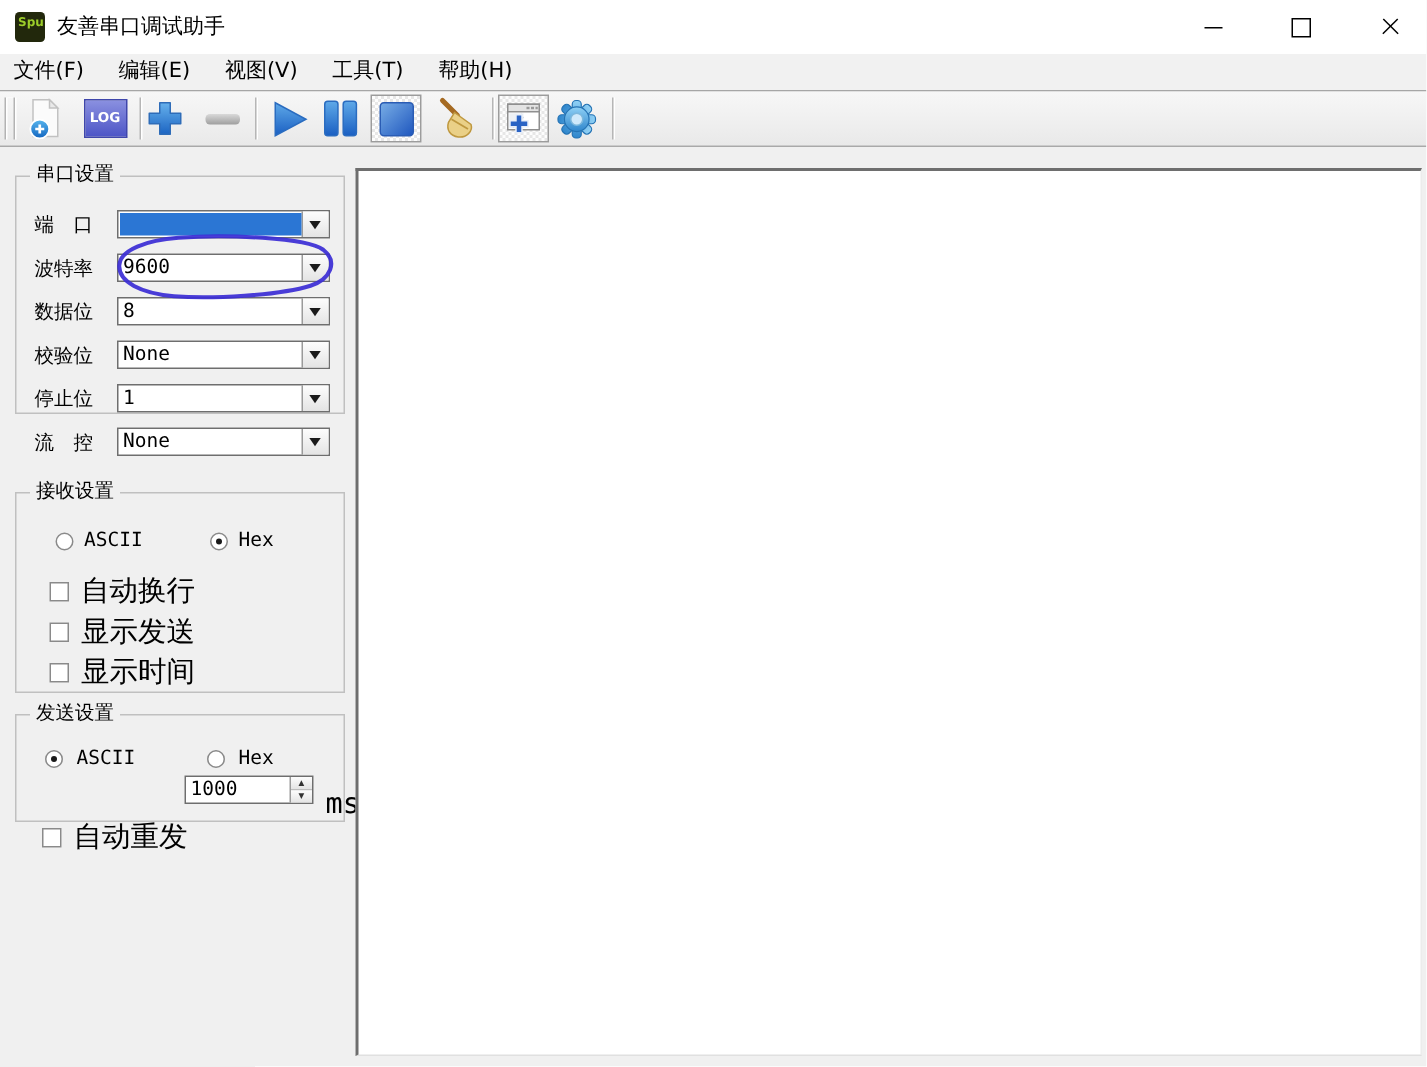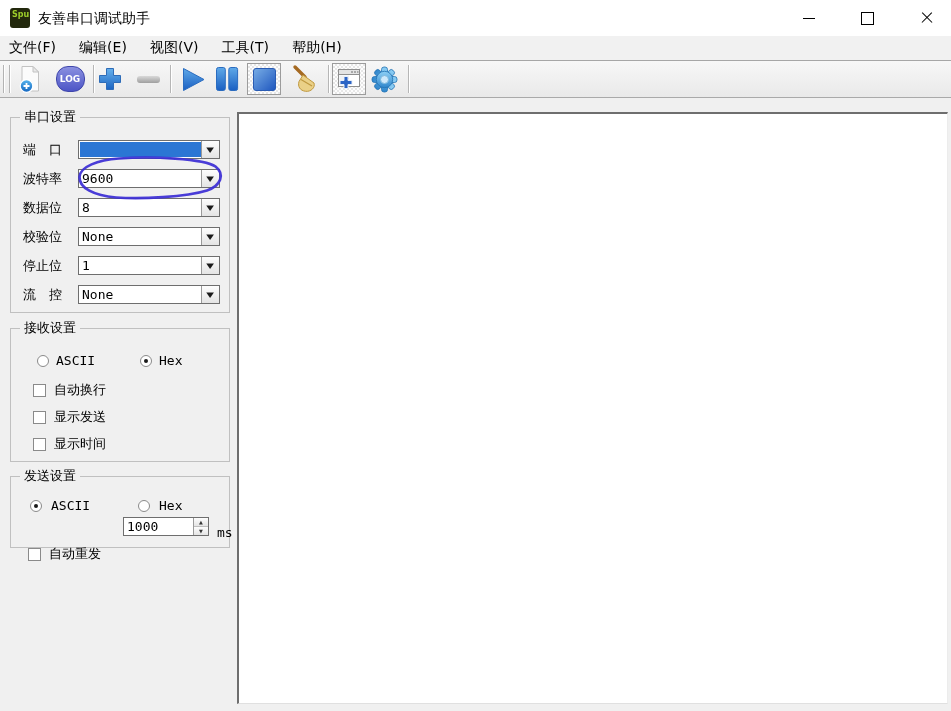--- a/index.html
+++ b/index.html
@@ -32,21 +32,21 @@
            background:linear-gradient(#f7f7f7,#e9e9e9);border-bottom:1px solid #a9a9a9;}
   .grip{position:absolute;left:3px;top:4px;width:5px;height:28px;
         border-left:1px solid #b3b3b3;border-right:1px solid #b3b3b3;
         box-shadow:inset 1px 0 0 #fff, 1px 0 0 #fff;}
   .tb-btn{position:absolute;top:2px;width:32px;height:32px;display:flex;align-items:center;justify-content:center;}
   .tb-pressed{top:2px;width:34px;height:32px;border:1px solid #9c9c9c;box-sizing:border-box;
         background-color:#fdfdfd;
         background-image:conic-gradient(#e7e7e7 25%, #fdfdfd 0 50%, #e7e7e7 0 75%, #fdfdfd 0);
         background-size:4px 4px;}
   .tb-sep{position:absolute;top:4px;width:1px;height:28px;background:#b6b6b6;box-shadow:1px 0 0 #fff;}
-  .log-badge{width:27px;height:24px;border-radius:12px;border:1px solid #3f46ab;
+  .log-badge{width:27px;height:24px;border-radius:0;border:1px solid #3f46ab;
              background:linear-gradient(#8a90e0,#4d55c6);color:#fff;font-size:9px;font-weight:bold;
              display:flex;align-items:center;justify-content:center;letter-spacing:0;}
   .minus-bar{width:23px;height:7px;border-radius:3px;background:linear-gradient(#d9d9d9,#9f9f9f);}
 
   
   .group{position:absolute;left:10px;width:220px;border:1px solid #c0c0c0;box-sizing:border-box;
          background:#f0f0f0;}
   .group-title{position:absolute;left:9px;top:-9px;padding:0 4px;background:#f0f0f0;font-size:13px;line-height:16px;}
   .field-row{position:absolute;left:12px;height:19px;display:flex;align-items:center;}
   .field-label{font-size:13px;width:53px;white-space:pre;}
@@ -56,21 +56,21 @@
   .combo-btn{width:17px;background:linear-gradient(#fdfdfd,#e4e4e4);
              border-left:1px solid #9a9a9a;display:flex;align-items:center;justify-content:center;
              font-size:8px;color:#1a1a1a;}
   .combo-btn span{transform:scale(1.25,0.9);}
   .port-fill{position:absolute;left:1px;top:1px;bottom:1px;right:18px;background:#2b76d4;}
   .radio{width:12px;height:12px;border-radius:50%;border:1px solid #8a8a8a;background:#fff;
          box-sizing:border-box;position:relative;flex:none;}
   .radio.checked::after{content:"";position:absolute;left:3px;top:3px;width:4px;height:4px;border-radius:50%;background:#1a1a1a;}
   .checkbox{width:13px;height:13px;border:1px solid #8a8a8a;background:#fff;box-sizing:border-box;flex:none;}
   .opt-row{position:absolute;display:flex;align-items:center;gap:8px;}
-  .opt-label{font-size:13px;}
+  .opt-label{font-size:19px;}
   .radio-label{font-size:13px;}
 
   .spin-wrap{position:absolute;left:112px;top:40px;width:86px;height:19px;border:1px solid #6e6e6e;
              background:#fff;box-sizing:border-box;display:flex;}
   .spin-wrap input{flex:1;border:0;outline:0;padding:0 0 0 3px;margin:0;font-size:13px;width:60px;
              font-family:"DejaVu Sans Mono","Liberation Mono",monospace;background:transparent;}
   .spinner{width:14px;border-left:1px solid #9a9a9a;display:flex;flex-direction:column;}
   .spin-btn{flex:1;background:linear-gradient(#fdfdfd,#e4e4e4);font-size:5px;line-height:7px;
             display:flex;align-items:center;justify-content:center;color:#333;border-bottom:1px solid #bdbdbd;}
   .spin-btn:last-child{border-bottom:0;}
@@ -233,21 +233,21 @@
           <rect x="10.5" y="1" width="6" height="25" rx="2.5" transform="rotate(135 13.5 13.5)"></rect>
           <circle cx="13.5" cy="13.5" r="8.2"></circle>
         </g>
         <circle cx="13.5" cy="13.5" r="4" fill="#cfe9fb" stroke="#7db8dd"></circle>
       </svg>
     </div>
 
     <div class="tb-sep" style="left:408px;"></div>
   </div>
 
-  <div class="group" style="top:117px;height:196px;">
+  <div class="group" style="top:117px;height:159px;">
     <div class="group-title">串口设置</div>
 
     <div class="field-row" style="top:22px;">
       <span class="field-label">端　口</span>
     </div>
     <div class="combo" style="top:22px;">
       <div class="combo-value mono"></div>
       <div class="port-fill"></div>
       <div class="combo-btn">
           <span>▼</span>

